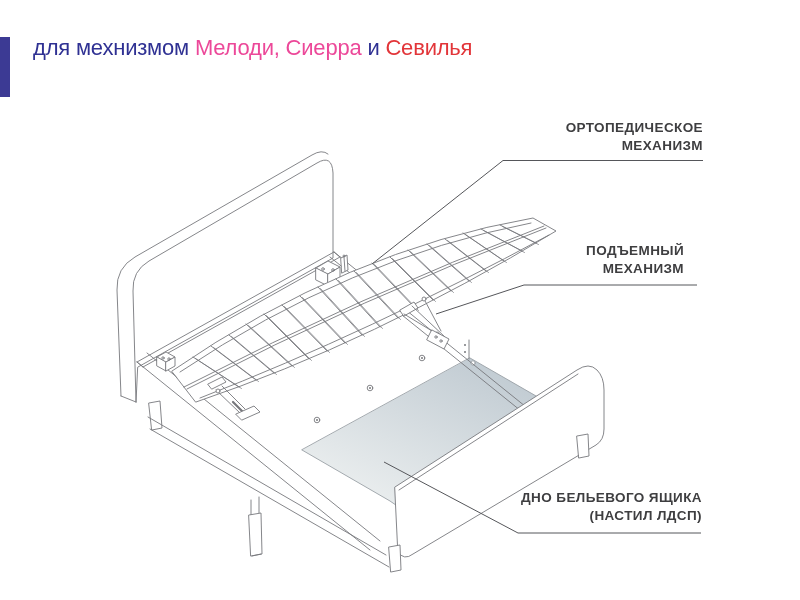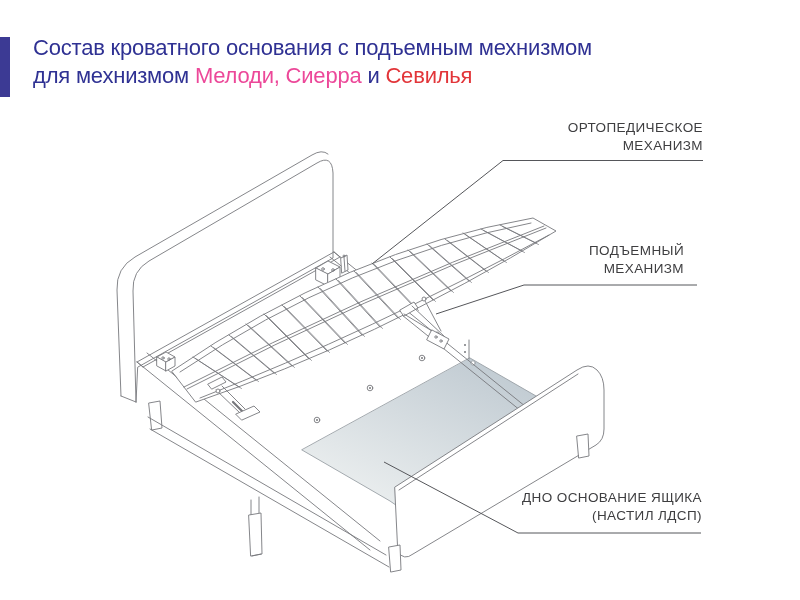--- a/index.html
+++ b/index.html
@@ -16,32 +16,31 @@
     font-size:22px;line-height:27.5px;letter-spacing:-0.2px;
     white-space:nowrap;
   }
   .diagram-svg{position:absolute;left:0;top:0;}
   .callout{
     position:absolute;text-align:right;
     font-size:13.5px;line-height:17.5px;letter-spacing:0.4px;
     font-weight:bold;font-stretch:condensed;
     white-space:nowrap;
   }
-  .callout div{font-weight:normal;}
+  .callout div{font-weight:bold;}
   .co-1{right:97px;top:119px;}
   .co-2{right:116px;top:242px;}
   .co-3{right:98px;top:489px;}
 </style>
 </head>
 <body>
 
 <div class="accent-bar" style="background: rgb(60, 58, 148);"></div>
 
 <div class="title" style="color: rgb(47, 49, 147);">
-  <div>Состав кроватного основания с подъемным мехнизмом</div>
   <div>
     <span>для мехнизмом </span><span style="color: #ec4899; margin-top: 12px;">Мелоди, Сиерра</span><span> и </span><span style="color: rgb(226, 53, 57);">Севилья</span>
   </div>
 </div>
 
 <svg class="diagram-svg" width="800" height="600" viewBox="0 0 800 600">
   <defs>
     <linearGradient id="deckGrad" gradientUnits="userSpaceOnUse" x1="470" y1="358" x2="400" y2="505">
       <stop offset="0" stop-color="#c2ccd3"></stop>
       <stop offset="1" stop-color="#e8eced"></stop>
@@ -163,15 +162,15 @@
   <div>ОРТОПЕДИЧЕСКОЕ</div>
   <div>МЕХАНИЗМ</div>
 </div>
 
 <div class="callout co-2" style="color: rgb(62, 62, 64);">
   <div>ПОДЪЕМНЫЙ</div>
   <div>МЕХАНИЗМ</div>
 </div>
 
 <div class="callout co-3" style="color: rgb(62, 62, 64);">
-  <div>ДНО ОСНОВАНИЕ ЯЩИКА</div>
+  <div>ДНО БЕЛЬЕВОГО ЯЩИКА</div>
   <div>(НАСТИЛ ЛДСП)</div>
 </div>
 
 </body></html>

